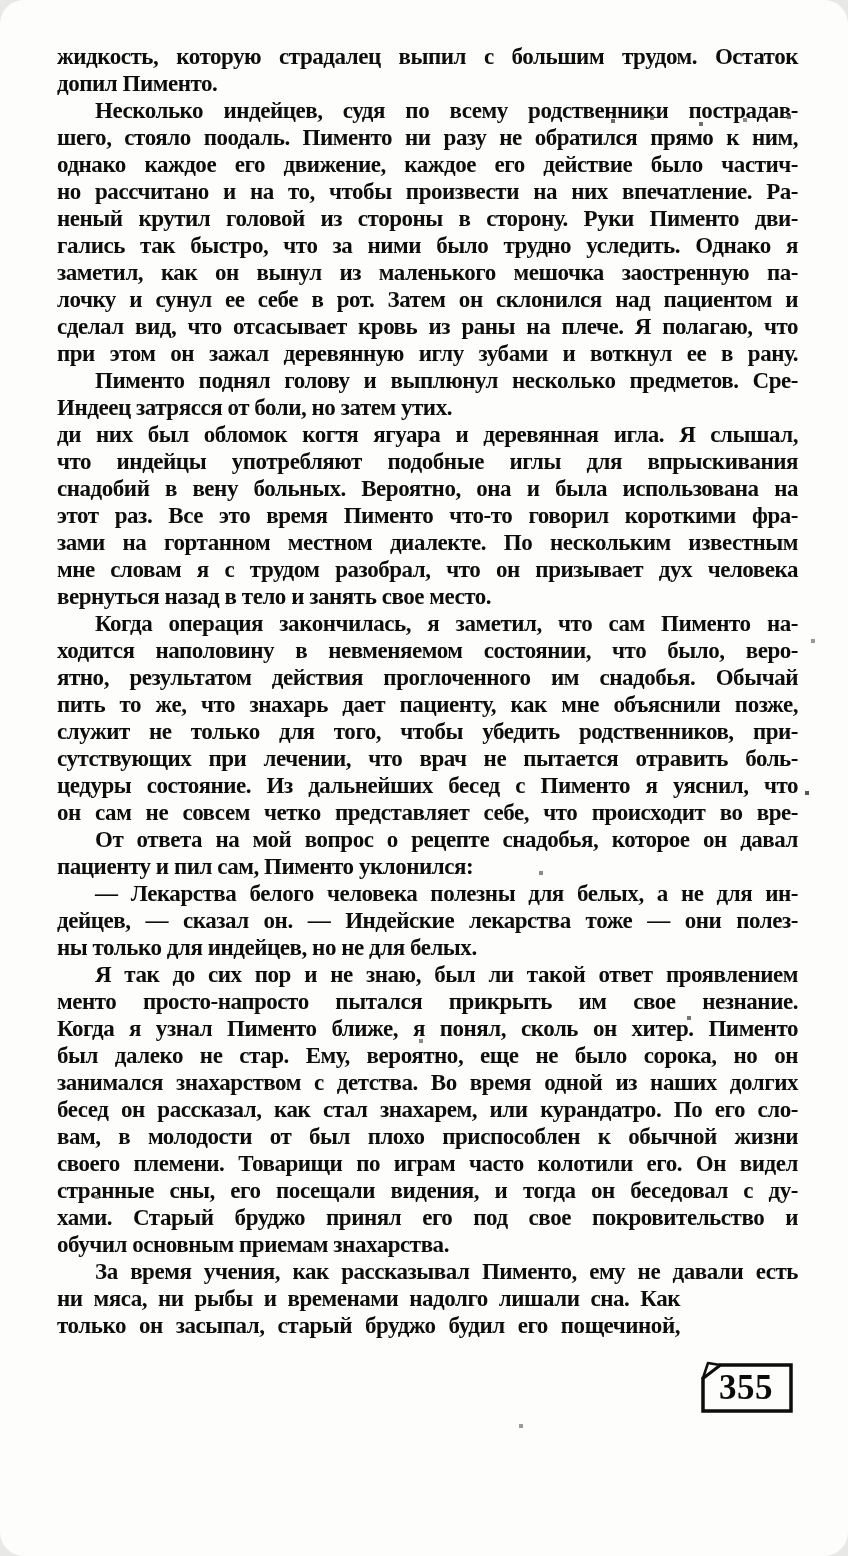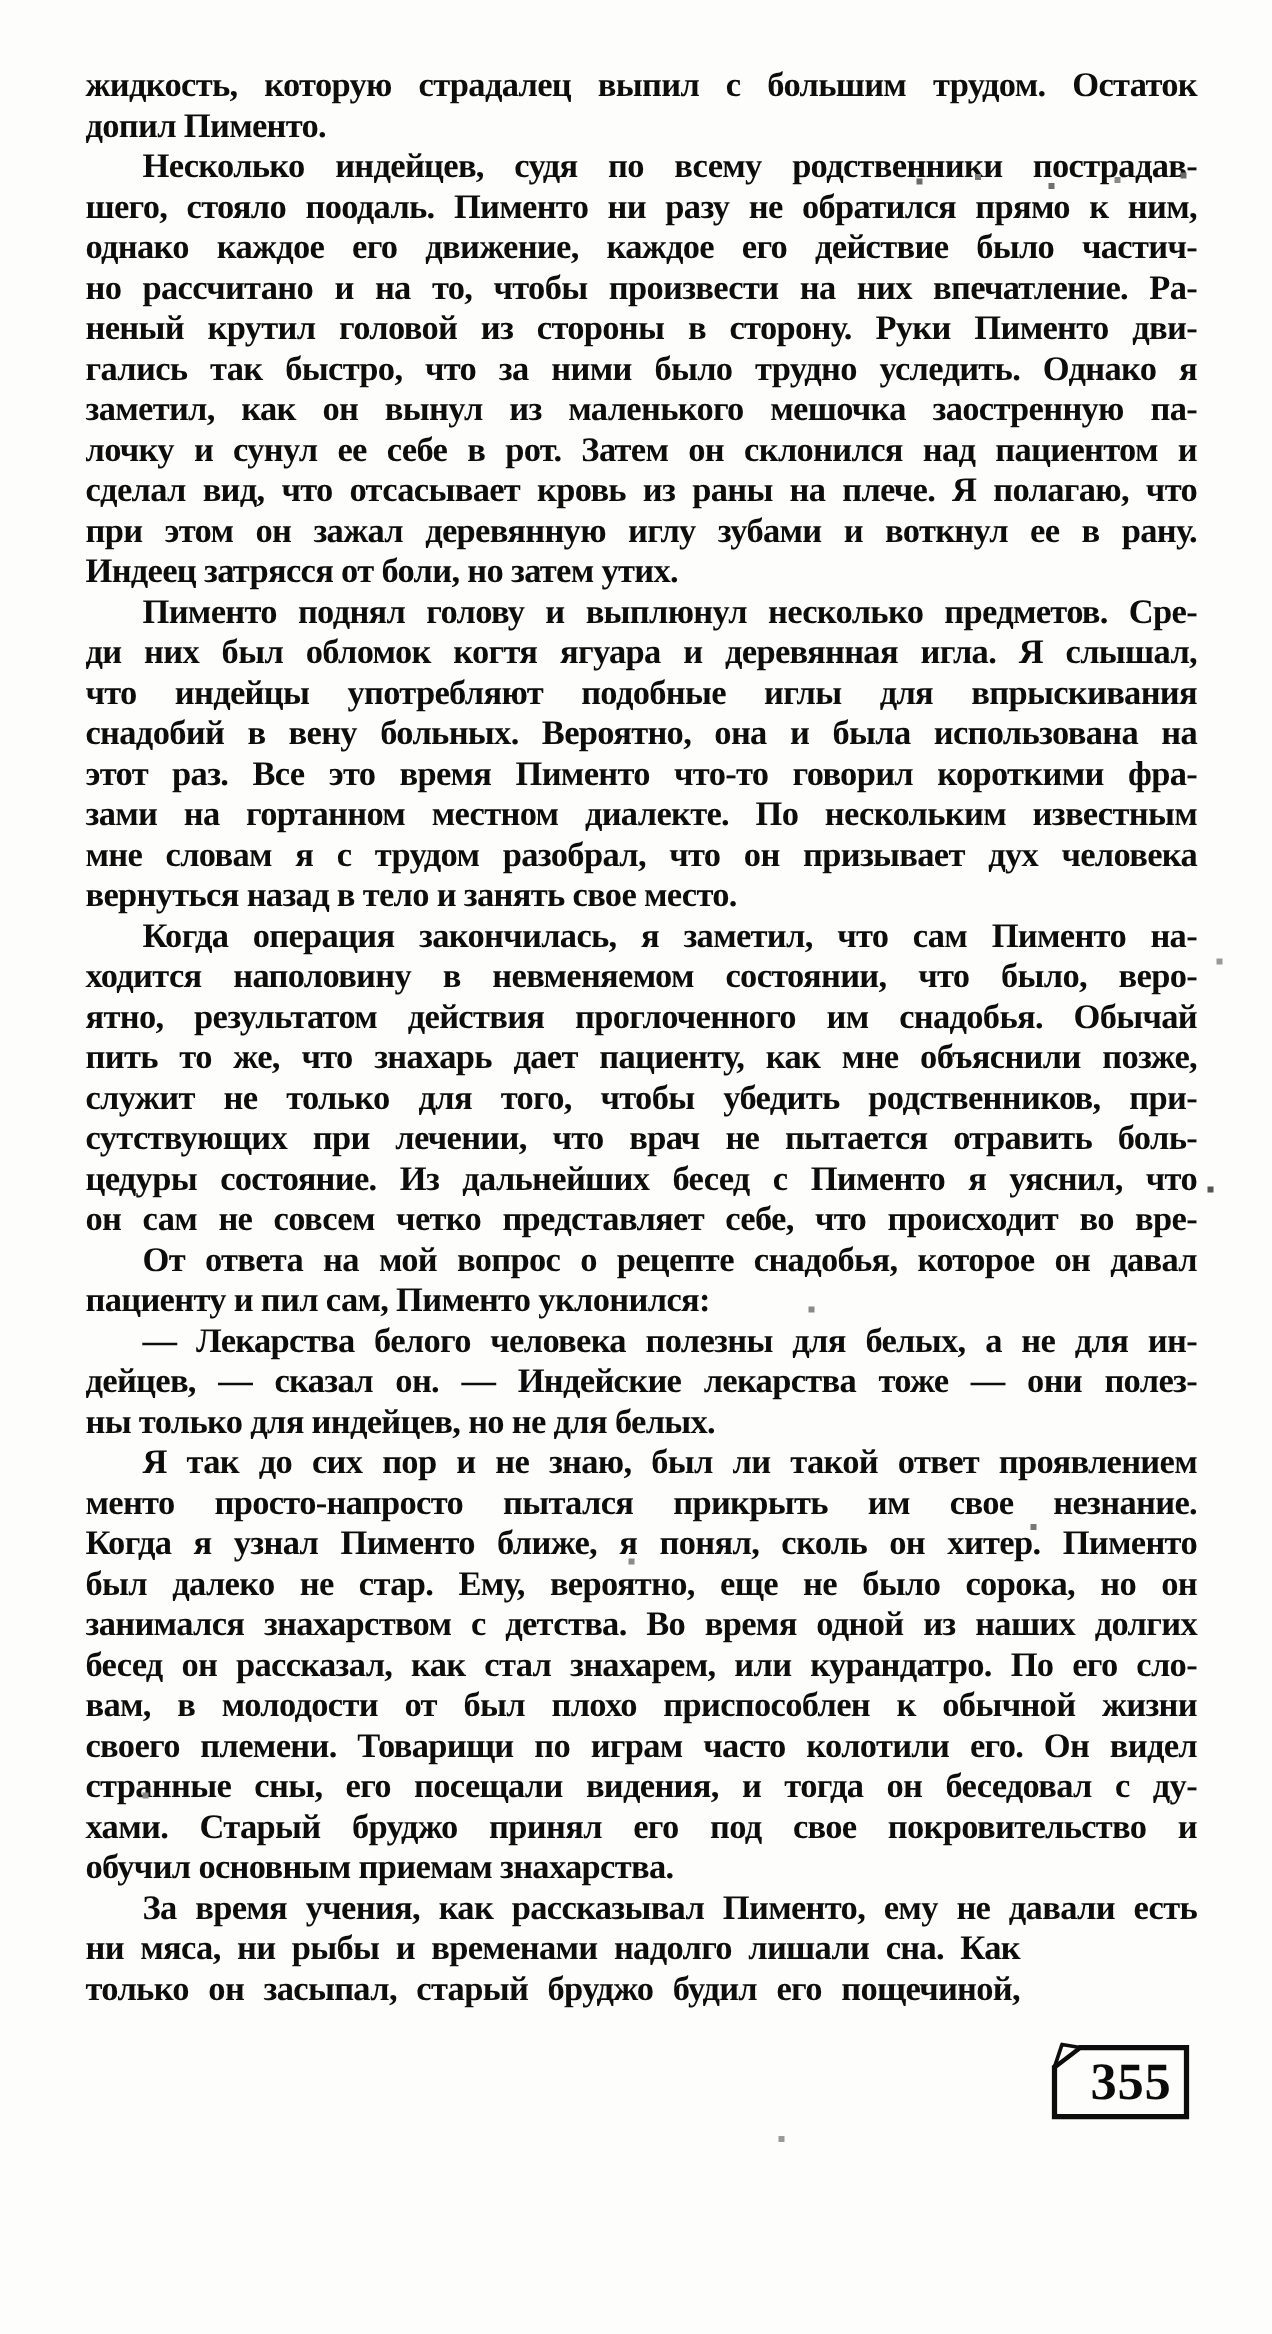--- a/index.html
+++ b/index.html
@@ -6,20 +6,21 @@
   .page {
     position: relative;
     width: 848px;
     height: 1556px;
     margin: 0 auto;
     background: #fdfdfb;
     overflow: hidden;
     font-family: "Liberation Serif", "DejaVu Serif", serif;
     font-weight: 700;
     color: #0d0d0d;
+    border-radius: 24px;
   }
   .text-block {
     position: absolute;
     left: 57px;
     top: 43px;
     width: 741px;
     font-size: 23px;
     line-height: 27px;
     letter-spacing: -0.02em;
   }
@@ -39,21 +40,20 @@
     top: 1361px;
     width: 96px;
     height: 54px;
   }
   .pagenum svg { position: absolute; left: 0; top: 0; }
   .pagenum .num {
     position: absolute;
     left: 20px;
     top: 6px;
     width: 70px;
-    text-align: center;
     font-size: 35px;
     line-height: 42px;
     font-weight: 700;
     letter-spacing: 0.5px;
     color: #0b0b0b;
   }
   
   .specks {
     position: absolute;
     left: 0; top: 0;
@@ -85,22 +85,22 @@
       <div class="line indent">Несколько индейцев, судя по всему родственники пострадав-</div>
       <div class="line">шего, стояло поодаль. Пименто ни разу не обратился прямо к ним,</div>
       <div class="line">однако каждое его движение, каждое его действие было частич-</div>
       <div class="line">но рассчитано и на то, чтобы произвести на них впечатление. Ра-</div>
       <div class="line">неный крутил головой из стороны в сторону. Руки Пименто дви-</div>
       <div class="line">гались так быстро, что за ними было трудно уследить. Однако я</div>
       <div class="line">заметил, как он вынул из маленького мешочка заостренную па-</div>
       <div class="line">лочку и сунул ее себе в рот. Затем он склонился над пациентом и</div>
       <div class="line">сделал вид, что отсасывает кровь из раны на плече. Я полагаю, что</div>
       <div class="line">при этом он зажал деревянную иглу зубами и воткнул ее в рану.</div>
+      <div class="line indent">Пименто поднял голову и выплюнул несколько предметов. Сре-</div>
       <div class="line endline">Индеец затрясся от боли, но затем утих.</div>
-      <div class="line indent">Пименто поднял голову и выплюнул несколько предметов. Сре-</div>
       <div class="line">ди них был обломок когтя ягуара и деревянная игла. Я слышал,</div>
       <div class="line">что индейцы употребляют подобные иглы для впрыскивания</div>
       <div class="line">снадобий в вену больных. Вероятно, она и была использована на</div>
       <div class="line">этот раз. Все это время Пименто что-то говорил короткими фра-</div>
       <div class="line">зами на гортанном местном диалекте. По нескольким известным</div>
       <div class="line">мне словам я с трудом разобрал, что он призывает дух человека</div>
       <div class="line endline">вернуться назад в тело и занять свое место.</div>
       <div class="line indent">Когда операция закончилась, я заметил, что сам Пименто на-</div>
       <div class="line">ходится наполовину в невменяемом состоянии, что было, веро-</div>
       <div class="line">ятно, результатом действия проглоченного им снадобья. Обычай</div>

